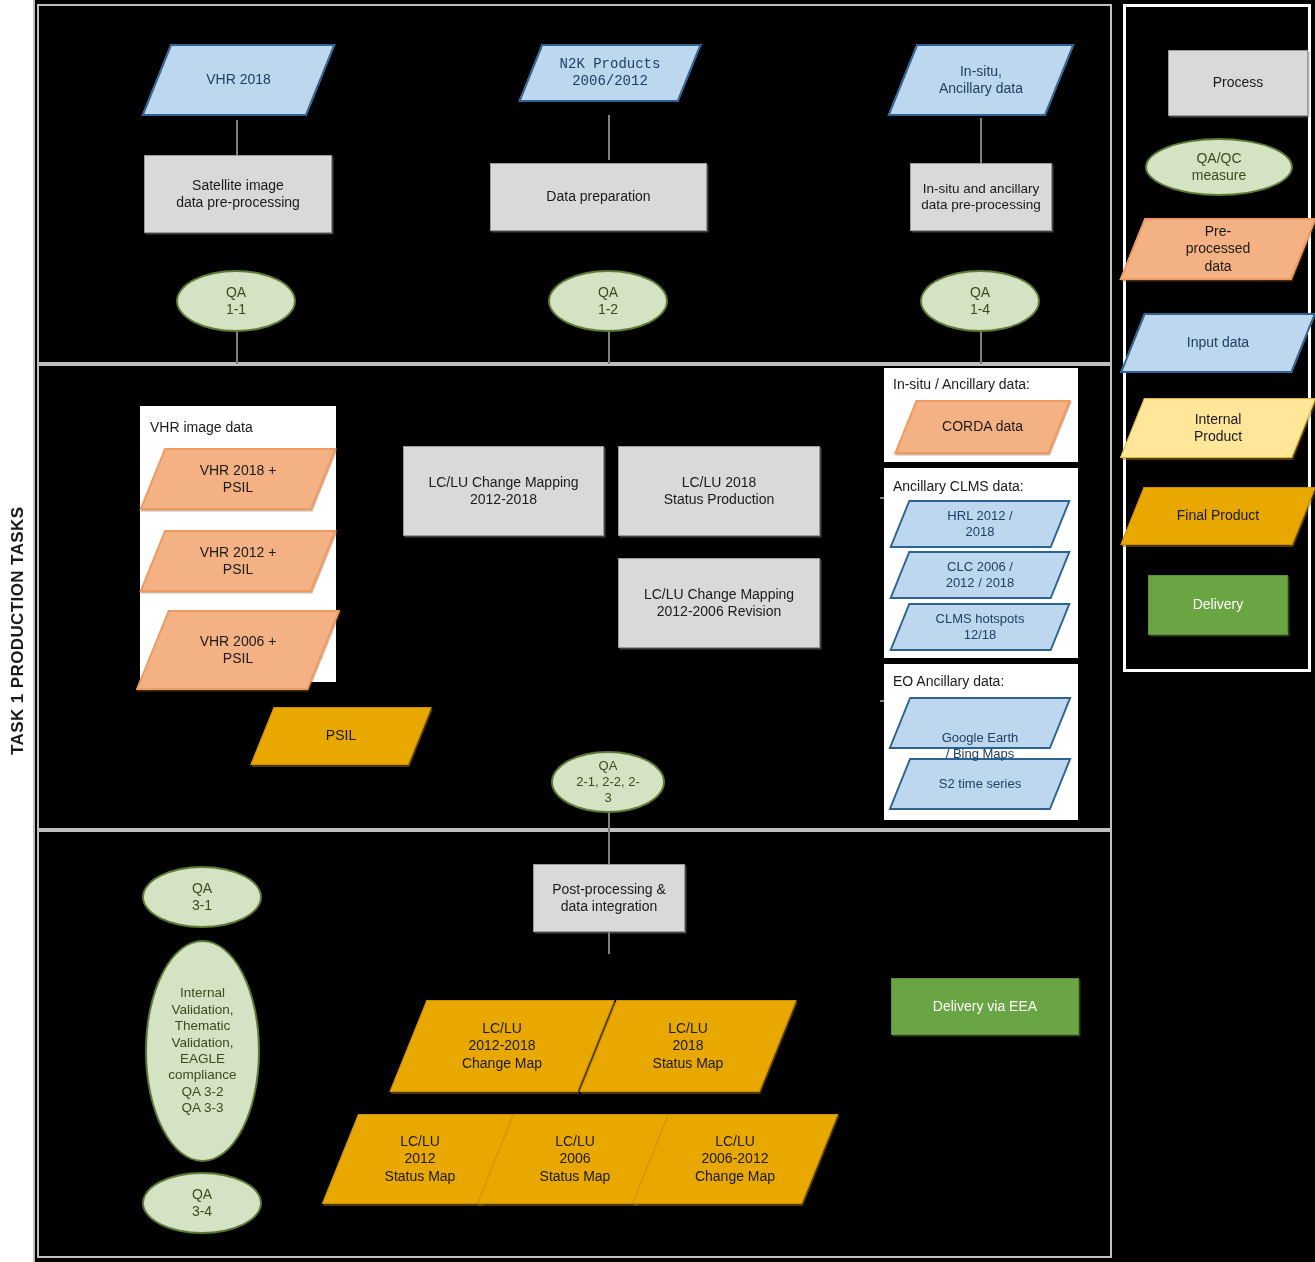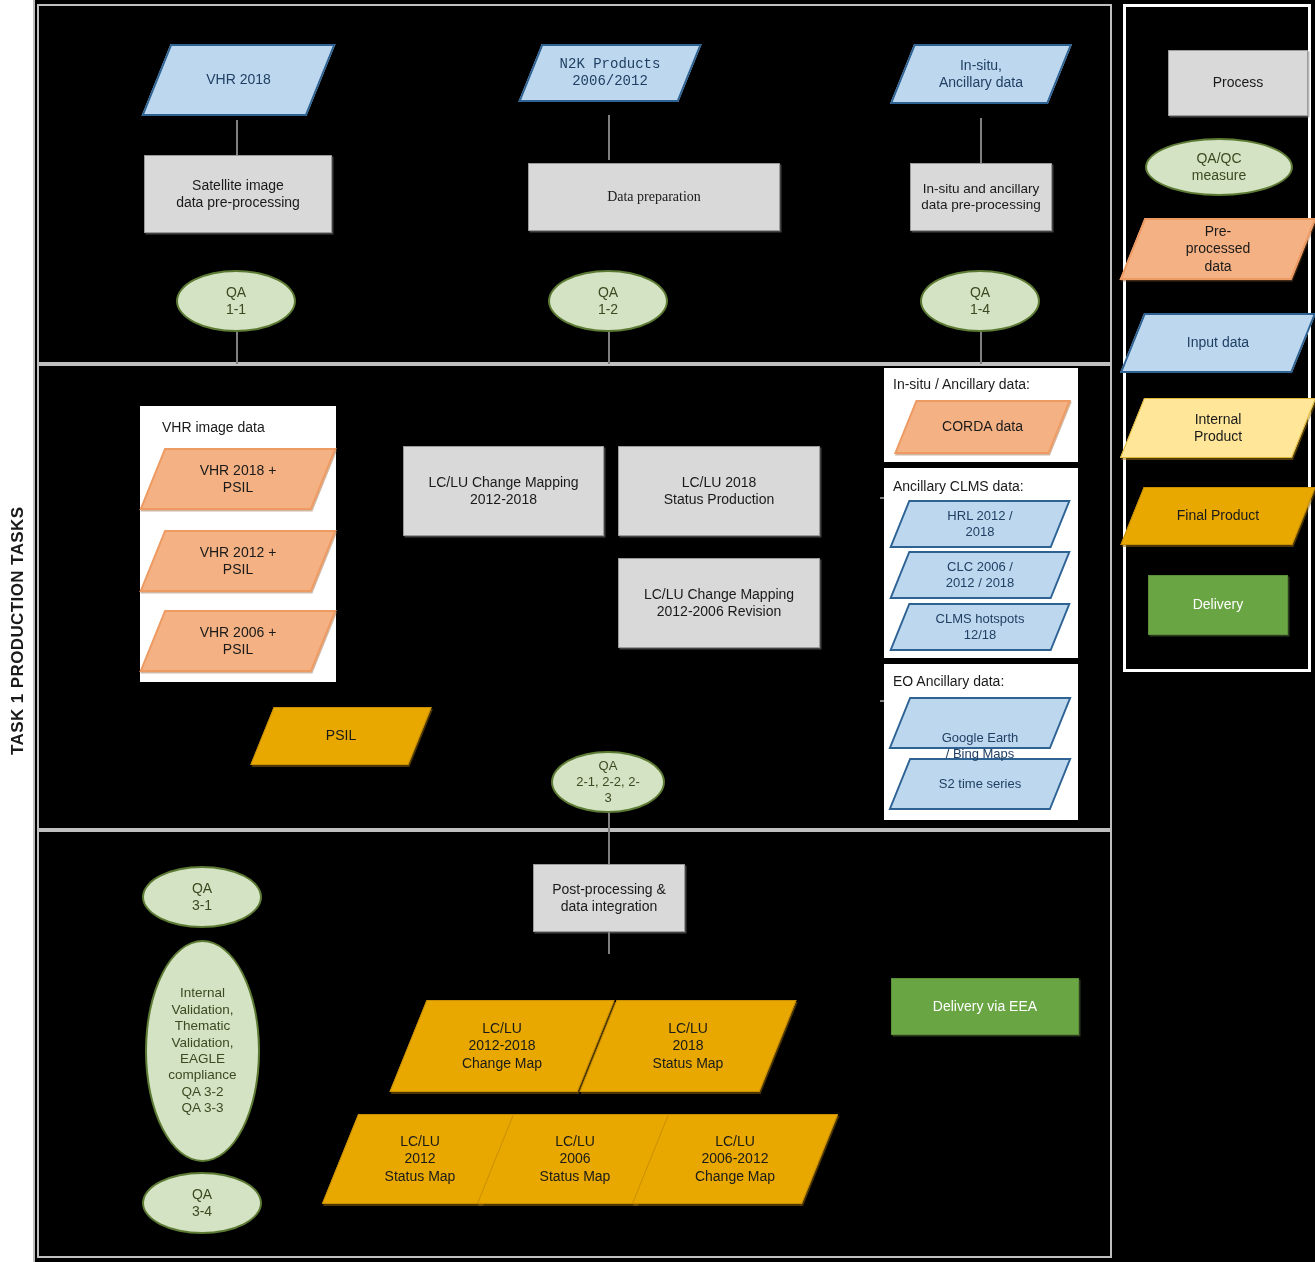--- a/index.html
+++ b/index.html
@@ -119,31 +119,31 @@
 
   <div class="para p-input" style="left:156px; top:44px; width:165px; height:72px;">
     <div class="skin"></div>
     <div class="label">VHR 2018</div>
   </div>
   <div class="para p-input" style="left:530px; top:44px; width:160px; height:58px;font-family:Liberation Mono, monospace;">
     <div class="skin"></div>
     <div class="label">N2K Products
 2006/2012</div>
   </div>
-  <div class="para p-input" style="left:902px; top:44px; width:158px; height:60px;">
+  <div class="para p-input" style="left:902px; top:44px; width:158px; height:72px;">
     <div class="skin"></div>
     <div class="label">In-situ,
 Ancillary data</div>
   </div>
 
   <div class="shape proc" style="left:144px; top:155px; width:188px; height:78px;">
     <span class="txt">Satellite image
 data pre-processing</span>
   </div>
-  <div class="shape proc" style="left:528px; top:163px; width:252px; height:68px;font-family:Liberation Serif, serif;">
+  <div class="shape proc" style="left:490px; top:163px; width:217px; height:68px;">
     <span class="txt">Data preparation</span>
   </div>
   <div class="shape proc" style="left:910px; top:163px; width:142px; height:68px; font-size:13.5px;">
     <span class="txt">In-situ and ancillary
 data pre-processing</span>
   </div>
 
   <div class="shape qa" style="left:176px; top:270px; width:120px; height:62px;">
     <span class="txt">QA
 1-1</span>
@@ -151,32 +151,32 @@
   <div class="shape qa" style="left:548px; top:270px; width:120px; height:62px;">
     <span class="txt">QA
 1-2</span>
   </div>
   <div class="shape qa" style="left:920px; top:270px; width:120px; height:62px;">
     <span class="txt">QA
 1-4</span>
   </div>
 
   <div class="card" style="left:140px; top:406px; width:196px; height:276px;"></div>
-  <div class="card-title" style="left:162px; top:419px;">VHR image data</div>
+  <div class="card-title" style="left:150px; top:419px;">VHR image data</div>
   <div class="para p-pre" style="left:152px; top:448px; width:172px; height:62px;">
     <div class="skin"></div>
     <div class="label">VHR 2018 +
 PSIL</div>
   </div>
   <div class="para p-pre" style="left:152px; top:530px; width:172px; height:62px;">
     <div class="skin"></div>
     <div class="label">VHR 2012 +
 PSIL</div>
   </div>
-  <div class="para p-pre" style="left:152px; top:610px; width:172px; height:62px;">
+  <div class="para p-pre" style="left:152px; top:610px; width:172px; height:80px;">
     <div class="skin"></div>
     <div class="label">VHR 2006 +
 PSIL</div>
   </div>
 
   <div class="shape proc" style="left:403px; top:446px; width:201px; height:90px;">
     <span class="txt">LC/LU Change Mapping
 2012-2018</span>
   </div>
   <div class="shape proc" style="left:618px; top:446px; width:202px; height:90px;">

